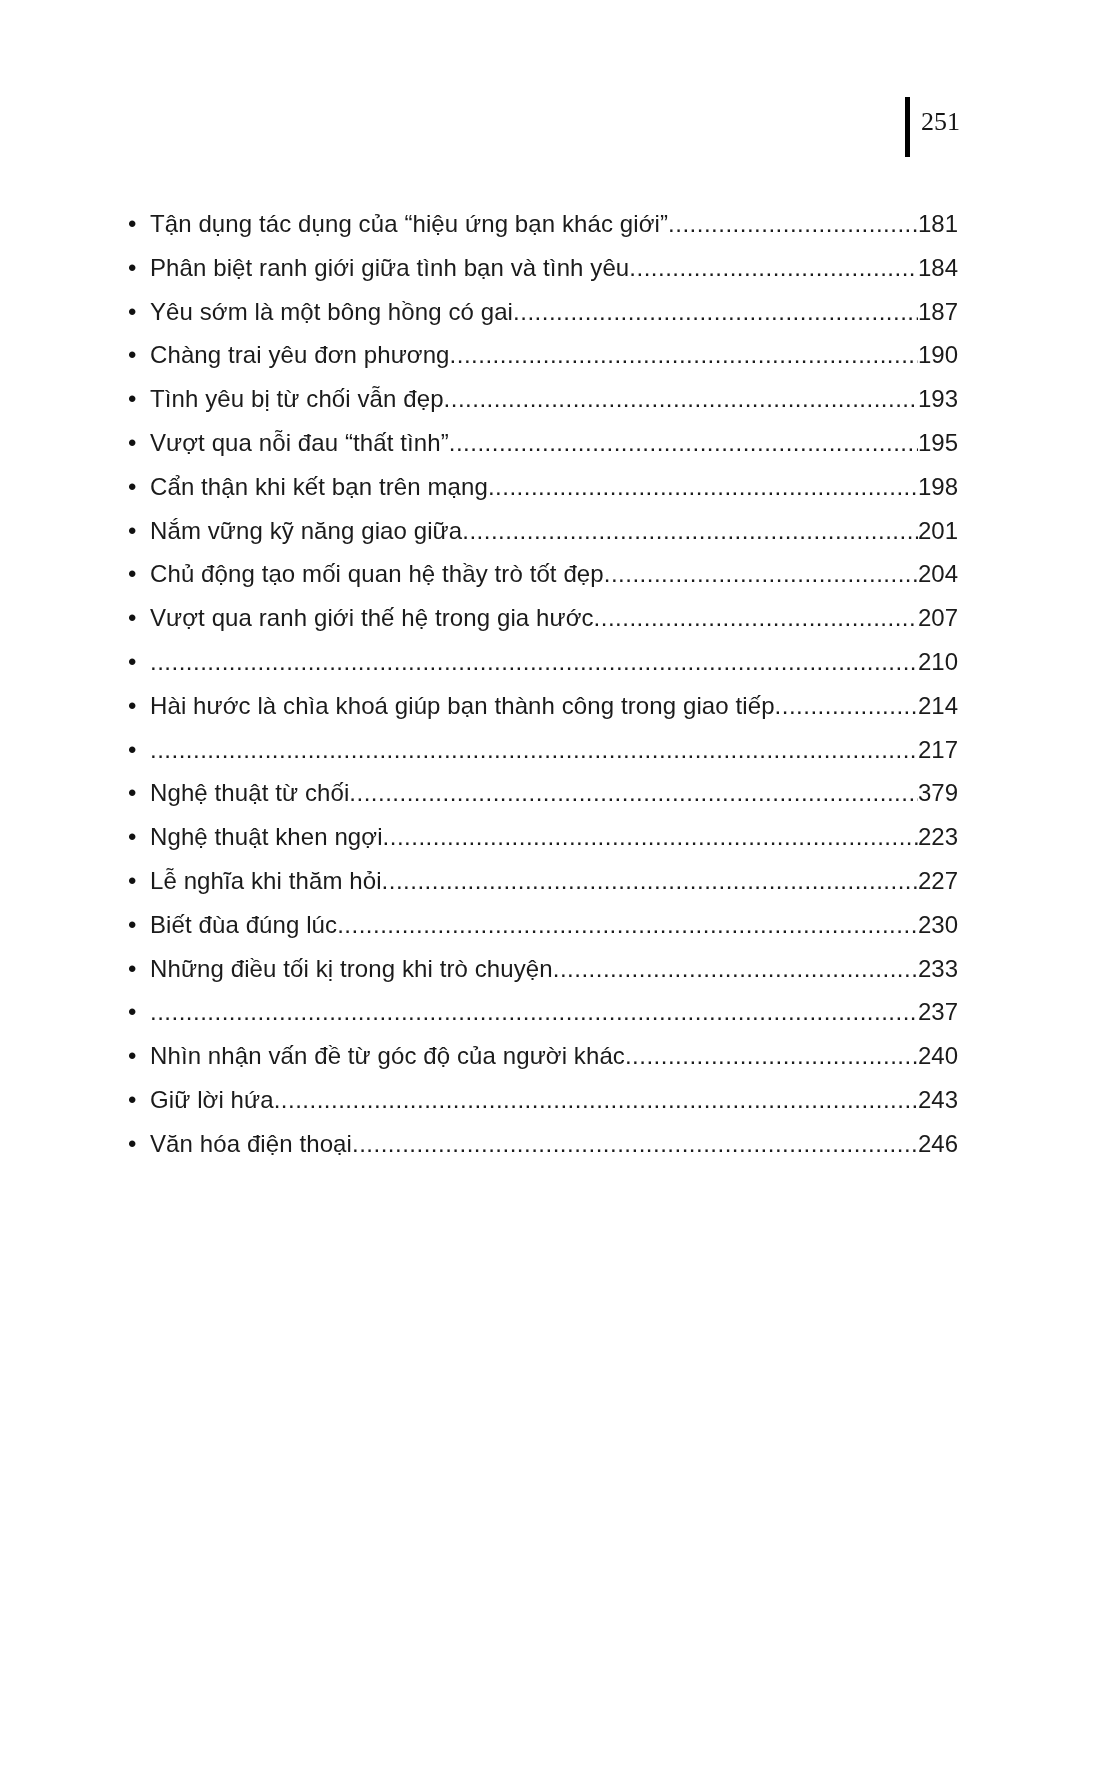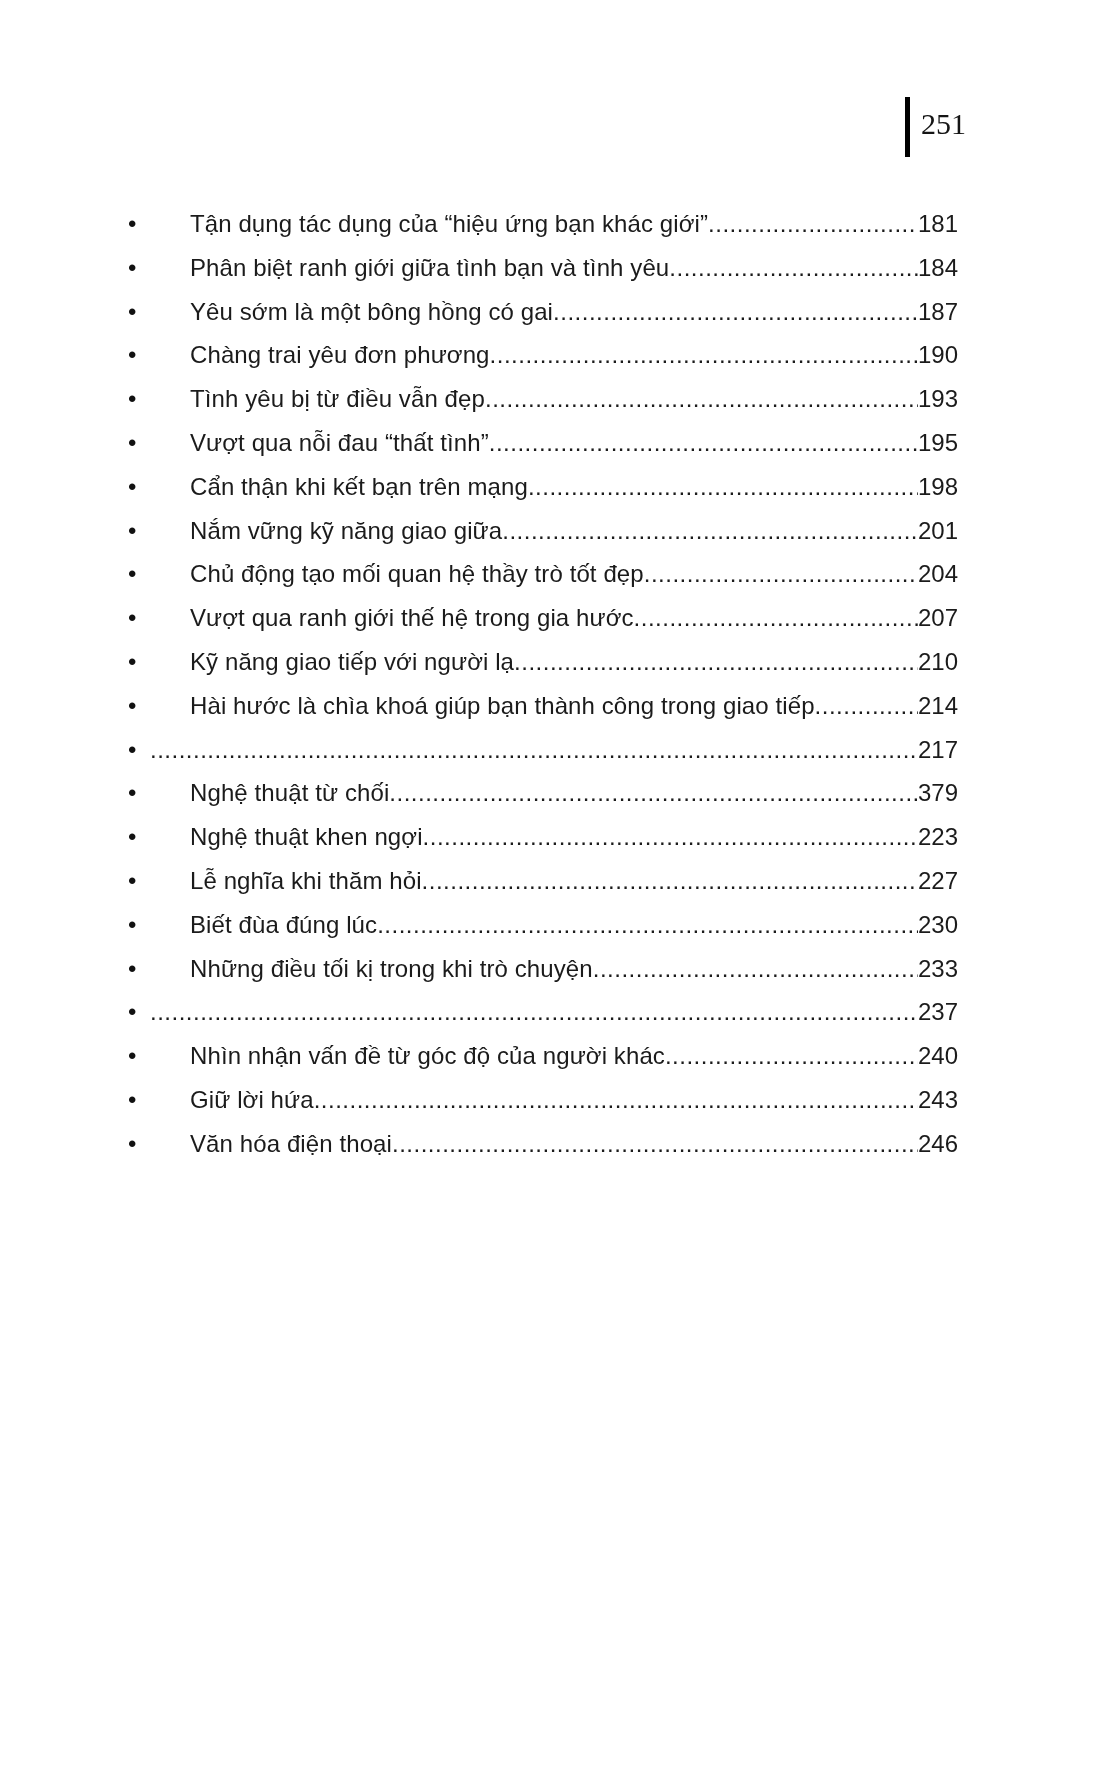--- a/index.html
+++ b/index.html
@@ -27,21 +27,21 @@
     top: 97px;
     width: 5px;
     height: 60px;
     background: #000000;
   }
   .page-number {
     position: absolute;
     left: 921px;
     top: 109px;
     font-family: "Liberation Serif", serif;
-    font-size: 30px;
+    font-size: 26px;
     line-height: 1;
     color: #151515;
   }
   
   .toc {
     position: absolute;
     left: 128px;
     top: 202px;
     width: 838px;
   }
@@ -56,21 +56,20 @@
   .toc-bullet {
     flex: none;
     width: 22px;
     font-size: 24px;
     color: #111111;
   }
   .toc-title {
     flex: none;
     letter-spacing: 0.1px;
     color: #1b1b1b;
-    margin-left: 40px;
   }
   .toc-leader {
     flex: 1 1 auto;
     min-width: 0;
     overflow: hidden;
     white-space: nowrap;
     color: #1b1b1b;
   }
   .toc-leader::after {
     content: "......................................................................................................................................................................................................";
@@ -113,21 +112,21 @@
         <span class="toc-page">187</span>
       </div>
       <div class="toc-row">
         <span class="toc-bullet">•</span>
         <span class="toc-title">Chàng trai yêu đơn phương</span>
         <span class="toc-leader"></span>
         <span class="toc-page">190</span>
       </div>
       <div class="toc-row">
         <span class="toc-bullet">•</span>
-        <span class="toc-title">Tình yêu bị từ điều vẫn đẹp</span>
+        <span class="toc-title">Tình yêu bị từ chối vẫn đẹp</span>
         <span class="toc-leader"></span>
         <span class="toc-page">193</span>
       </div>
       <div class="toc-row">
         <span class="toc-bullet">•</span>
         <span class="toc-title">Vượt qua nỗi đau “thất tình”</span>
         <span class="toc-leader"></span>
         <span class="toc-page">195</span>
       </div>
       <div class="toc-row">
@@ -149,21 +148,20 @@
         <span class="toc-page">204</span>
       </div>
       <div class="toc-row">
         <span class="toc-bullet">•</span>
         <span class="toc-title">Vượt qua ranh giới thế hệ trong gia hước</span>
         <span class="toc-leader"></span>
         <span class="toc-page">207</span>
       </div>
       <div class="toc-row">
         <span class="toc-bullet">•</span>
-        <span class="toc-title">Kỹ năng giao tiếp với người lạ</span>
         <span class="toc-leader"></span>
         <span class="toc-page">210</span>
       </div>
       <div class="toc-row">
         <span class="toc-bullet">•</span>
         <span class="toc-title">Hài hước là chìa khoá giúp bạn thành công trong giao tiếp</span>
         <span class="toc-leader"></span>
         <span class="toc-page">214</span>
       </div>
       <div class="toc-row">

